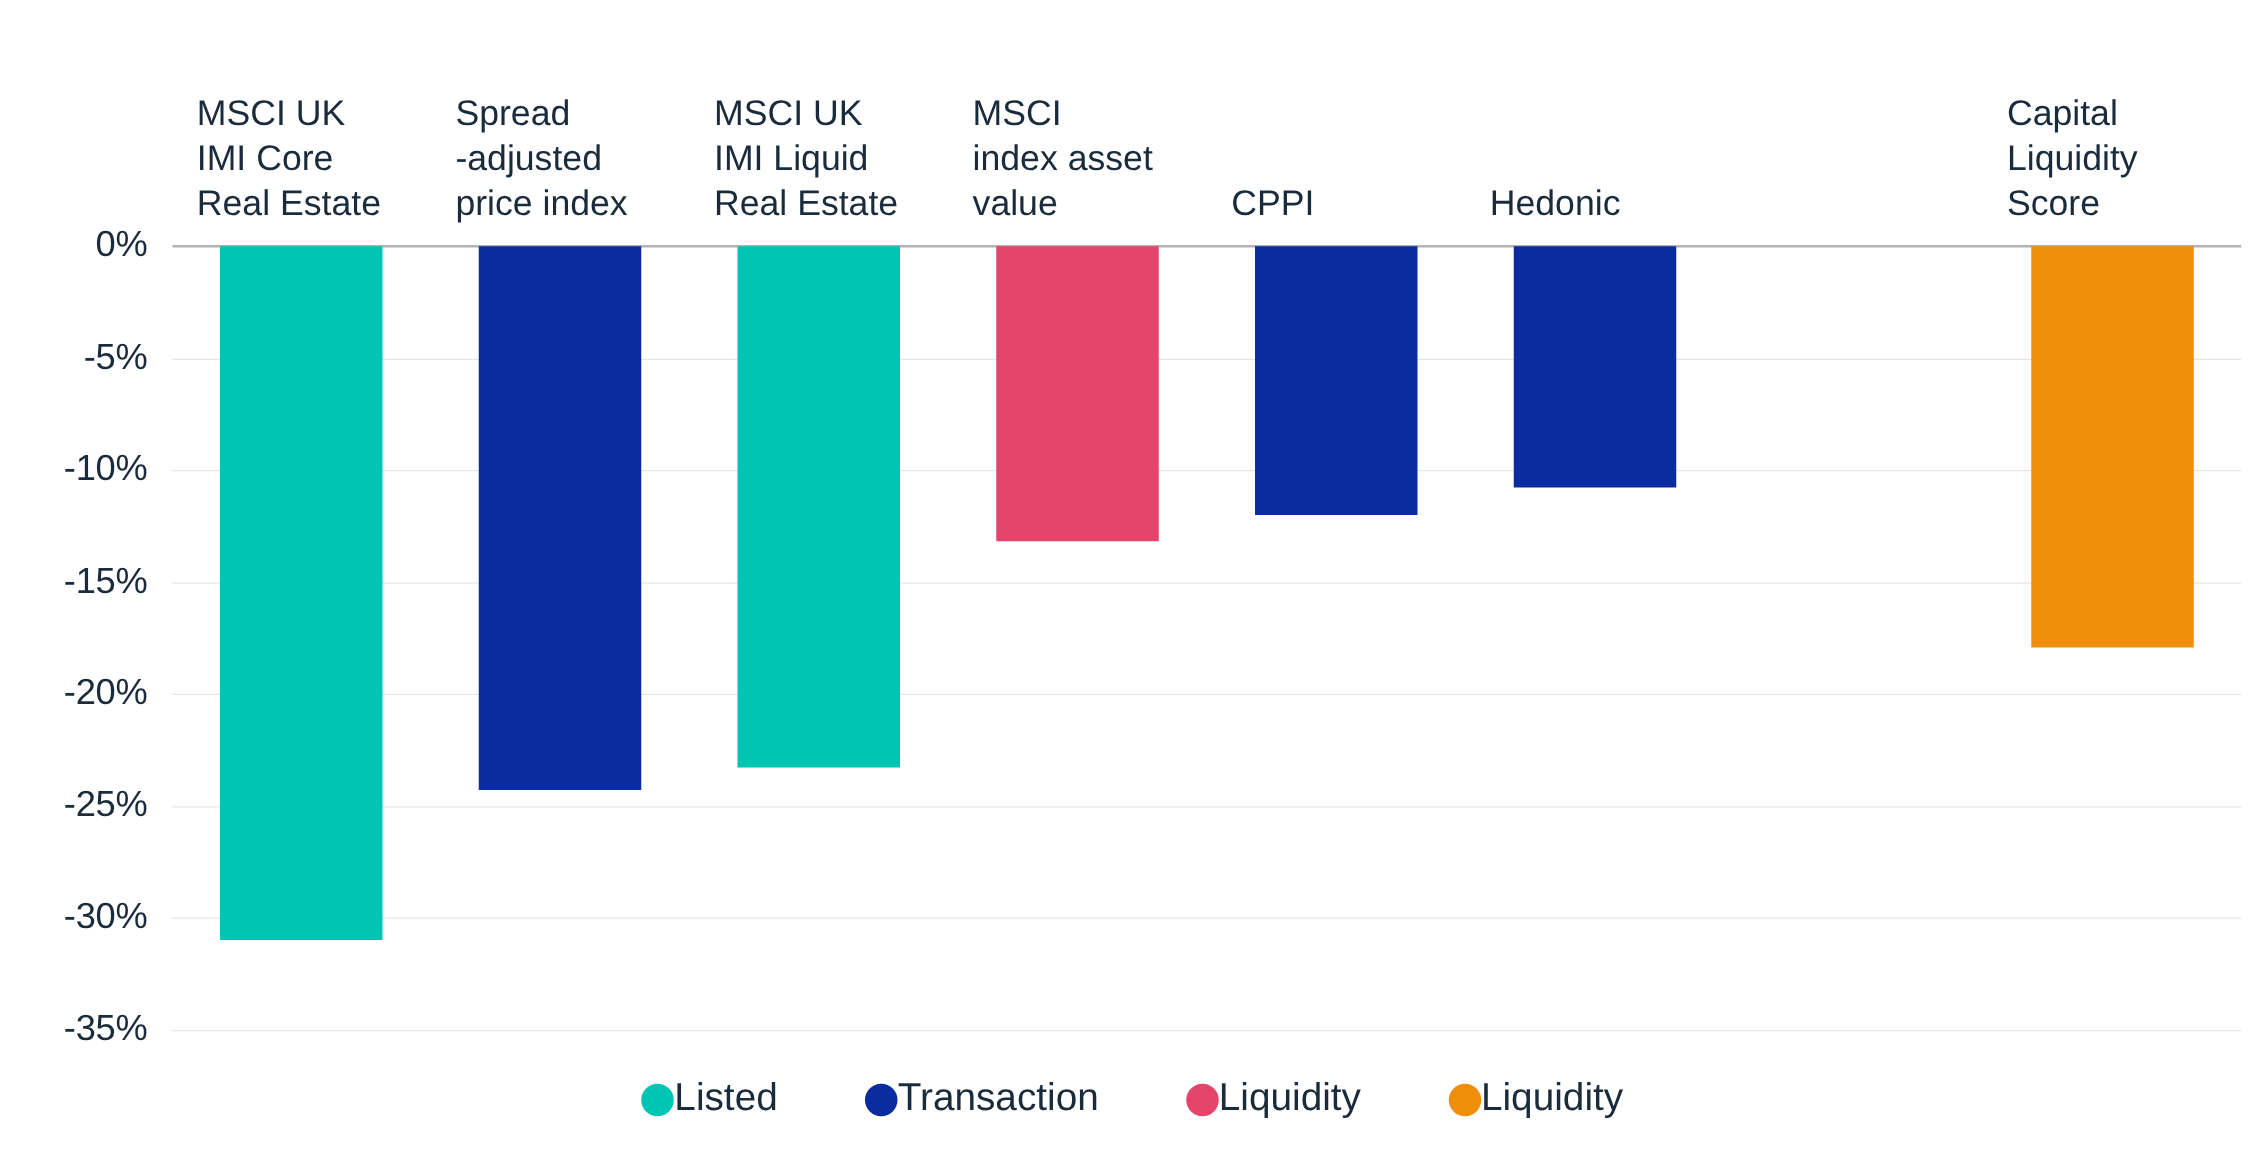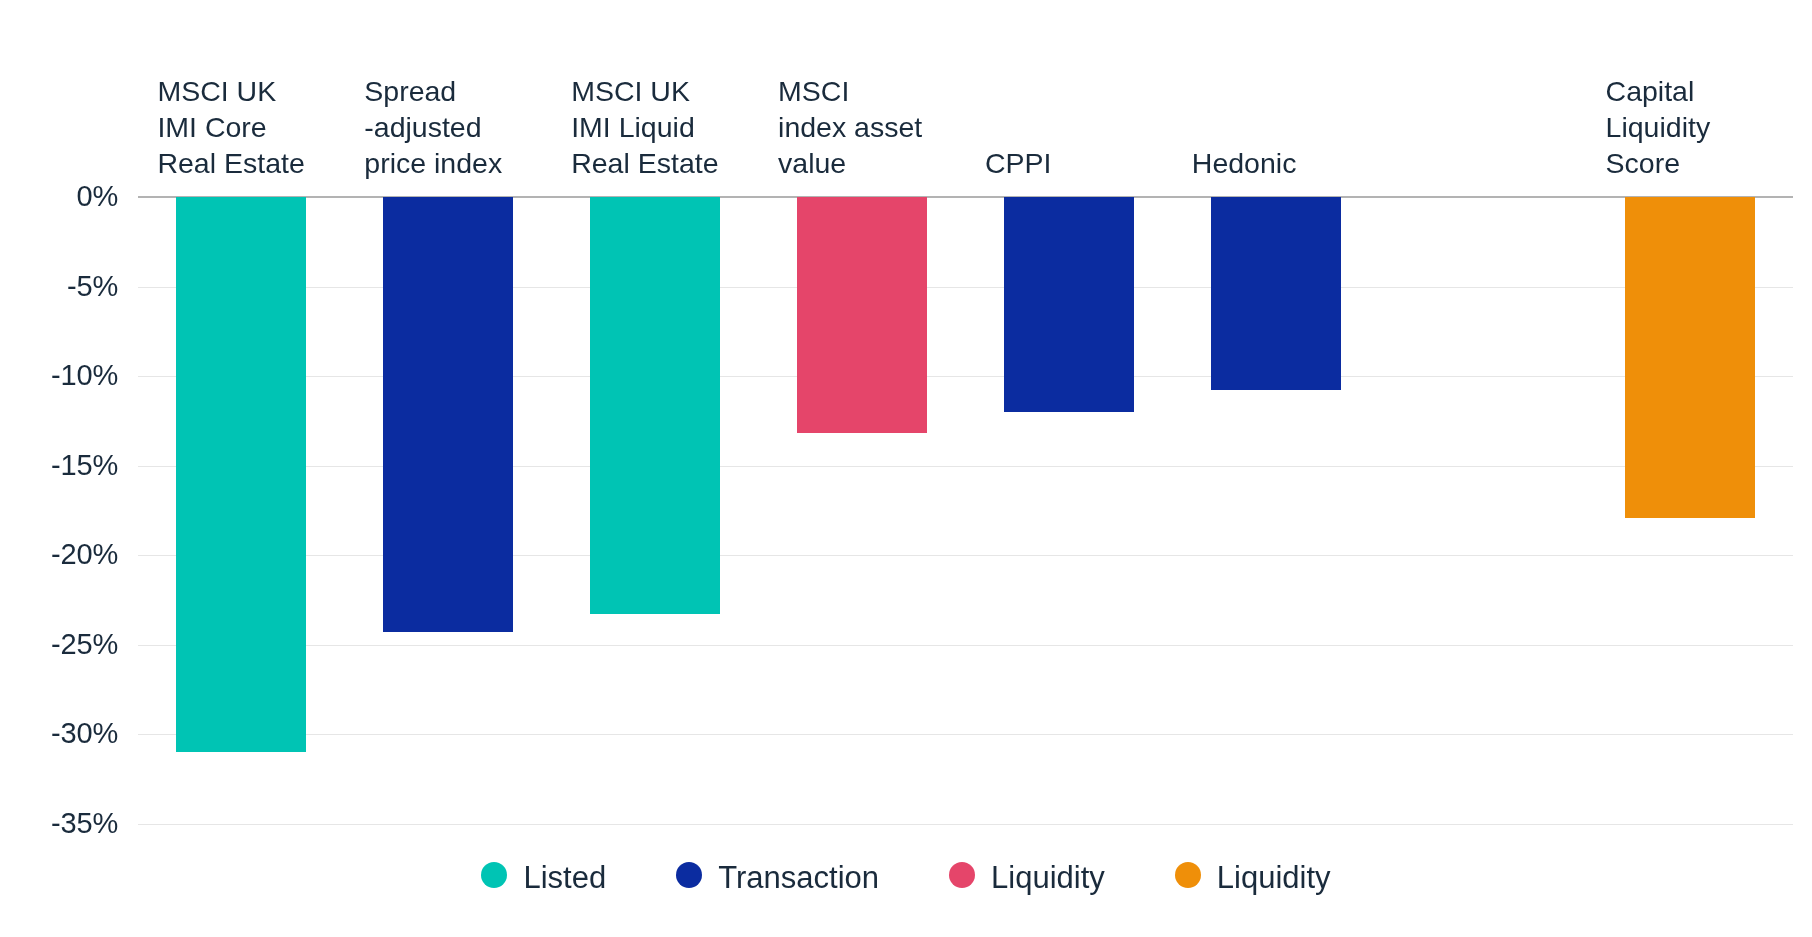--- a/index.html
+++ b/index.html
@@ -88,22 +88,21 @@
     width: 1812px;
     display: flex;
     flex-direction: row;
     justify-content: center;
     align-items: center;
     gap: 70px;
   }
   .legend-item {
     display: flex;
     flex-direction: row;
-    align-items: flex-start;
-    gap: 16px;
+    align-items: flex-end;
   }
   .legend-swatch {
     width: 26px;
     height: 26px;
     border-radius: 50%;
     display: block;
   }
   .legend-label {
     font-size: 31px;
     line-height: 31px;

